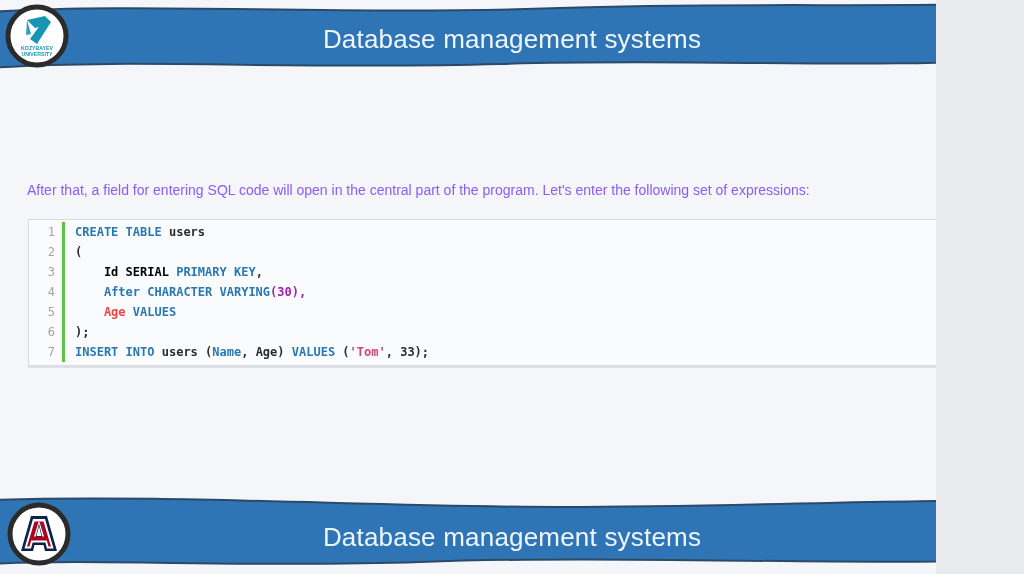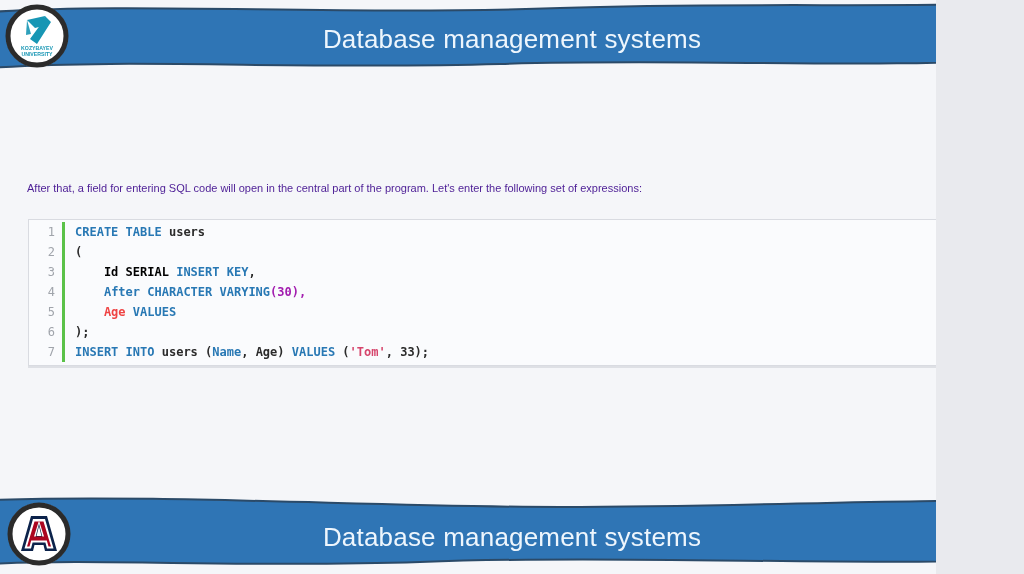--- a/index.html
+++ b/index.html
@@ -16,21 +16,21 @@
   .band-title.header{top:24px;}
   .band-title.footer{top:522px;}
 
   
   .logo{position:absolute;z-index:4;}
   .logo.top{left:5px;top:4px;}
   .logo.bottom{left:7px;top:502px;}
 
   
   .para{position:absolute;left:27px;top:182px;width:960px;
-    font-size:11px;color:#4c1d95;z-index:2;}
+    font-size:14px;color:#8b5cf6;z-index:2;}
 
   
   .code-block{position:absolute;left:28px;top:219px;width:990px;
     background:#fafbfd;border:1px solid #d9dbe1;box-shadow:0 2px 0 rgba(120,125,140,.18);
     font-family:"DejaVu Sans Mono","Liberation Mono",monospace;font-size:12px;
     padding:2px 0 3px 0;z-index:2;}
   .code-row{display:flex;line-height:20px;white-space:pre;}
   .line-num{flex:0 0 26px;text-align:right;padding-right:7px;font-weight:normal;}
   .code-text{border-left:3px solid var(--bar,#5bc248);padding-left:10px;font-weight:bold;}
 </style>
@@ -75,21 +75,21 @@
       <path fill-rule="evenodd" d="M27.5 19.5 L36.5 19.5 L44 44.5 L41.5 44.5 L39.8 38.5 L24.2 38.5 L22.5 44.5 L20 44.5 Z M27 34.5 L37 34.5 L32 18.5 Z" fill="#ab0520"></path>
     </g>
   </svg>
 
   <div class="para">After that, a field for entering SQL code will open in the central part of the program. Let's enter the following set of expressions:</div>
 
   <div class="code-block">
     <div>
         <div class="code-row"><span class="line-num" style="color: rgb(160, 164, 171);">1</span><span class="code-text"><span style="color: rgb(40, 120, 180);">CREATE TABLE</span><span style="color: rgb(43, 43, 43);"> users</span></span></div>
         <div class="code-row"><span class="line-num" style="color: rgb(160, 164, 171);">2</span><span class="code-text"><span style="color: rgb(43, 43, 43);">(</span></span></div>
-        <div class="code-row"><span class="line-num" style="color: rgb(160, 164, 171);">3</span><span class="code-text"><span style="color: #000000;">    Id SERIAL </span><span style="color: rgb(40, 120, 180);">INSERT KEY</span><span style="color: rgb(43, 43, 43);">,</span></span></div>
+        <div class="code-row"><span class="line-num" style="color: rgb(160, 164, 171);">3</span><span class="code-text"><span style="color: #000000;">    Id SERIAL </span><span style="color: rgb(40, 120, 180);">PRIMARY KEY</span><span style="color: rgb(43, 43, 43);">,</span></span></div>
         <div class="code-row"><span class="line-num" style="color: rgb(160, 164, 171);">4</span><span class="code-text"><span style="color: rgb(43, 43, 43);">    </span><span style="color: rgb(40, 120, 180);">After CHARACTER VARYING</span><span style="color: #a21caf;">(30),</span></span></div>
         <div class="code-row"><span class="line-num" style="color: rgb(160, 164, 171);">5</span><span class="code-text"><span style="color: #ef4444;">    Age </span><span style="color: rgb(40, 120, 180);">VALUES</span></span></div>
         <div class="code-row"><span class="line-num" style="color: rgb(160, 164, 171);">6</span><span class="code-text"><span style="color: rgb(43, 43, 43);">);</span></span></div>
         <div class="code-row"><span class="line-num" style="color: rgb(160, 164, 171);">7</span><span class="code-text"><span style="color: rgb(40, 120, 180);">INSERT INTO</span><span style="color: rgb(43, 43, 43);"> users (</span><span style="color: rgb(40, 120, 180);">Name</span><span style="color: rgb(43, 43, 43);">, Age) </span><span style="color: rgb(40, 120, 180);">VALUES</span><span style="color: rgb(43, 43, 43);"> (</span><span style="color: rgb(214, 69, 108);">'Tom'</span><span style="color: rgb(43, 43, 43);">, 33);</span></span></div>
       </div>
   </div>
 
 </div>
 
 </body></html>

